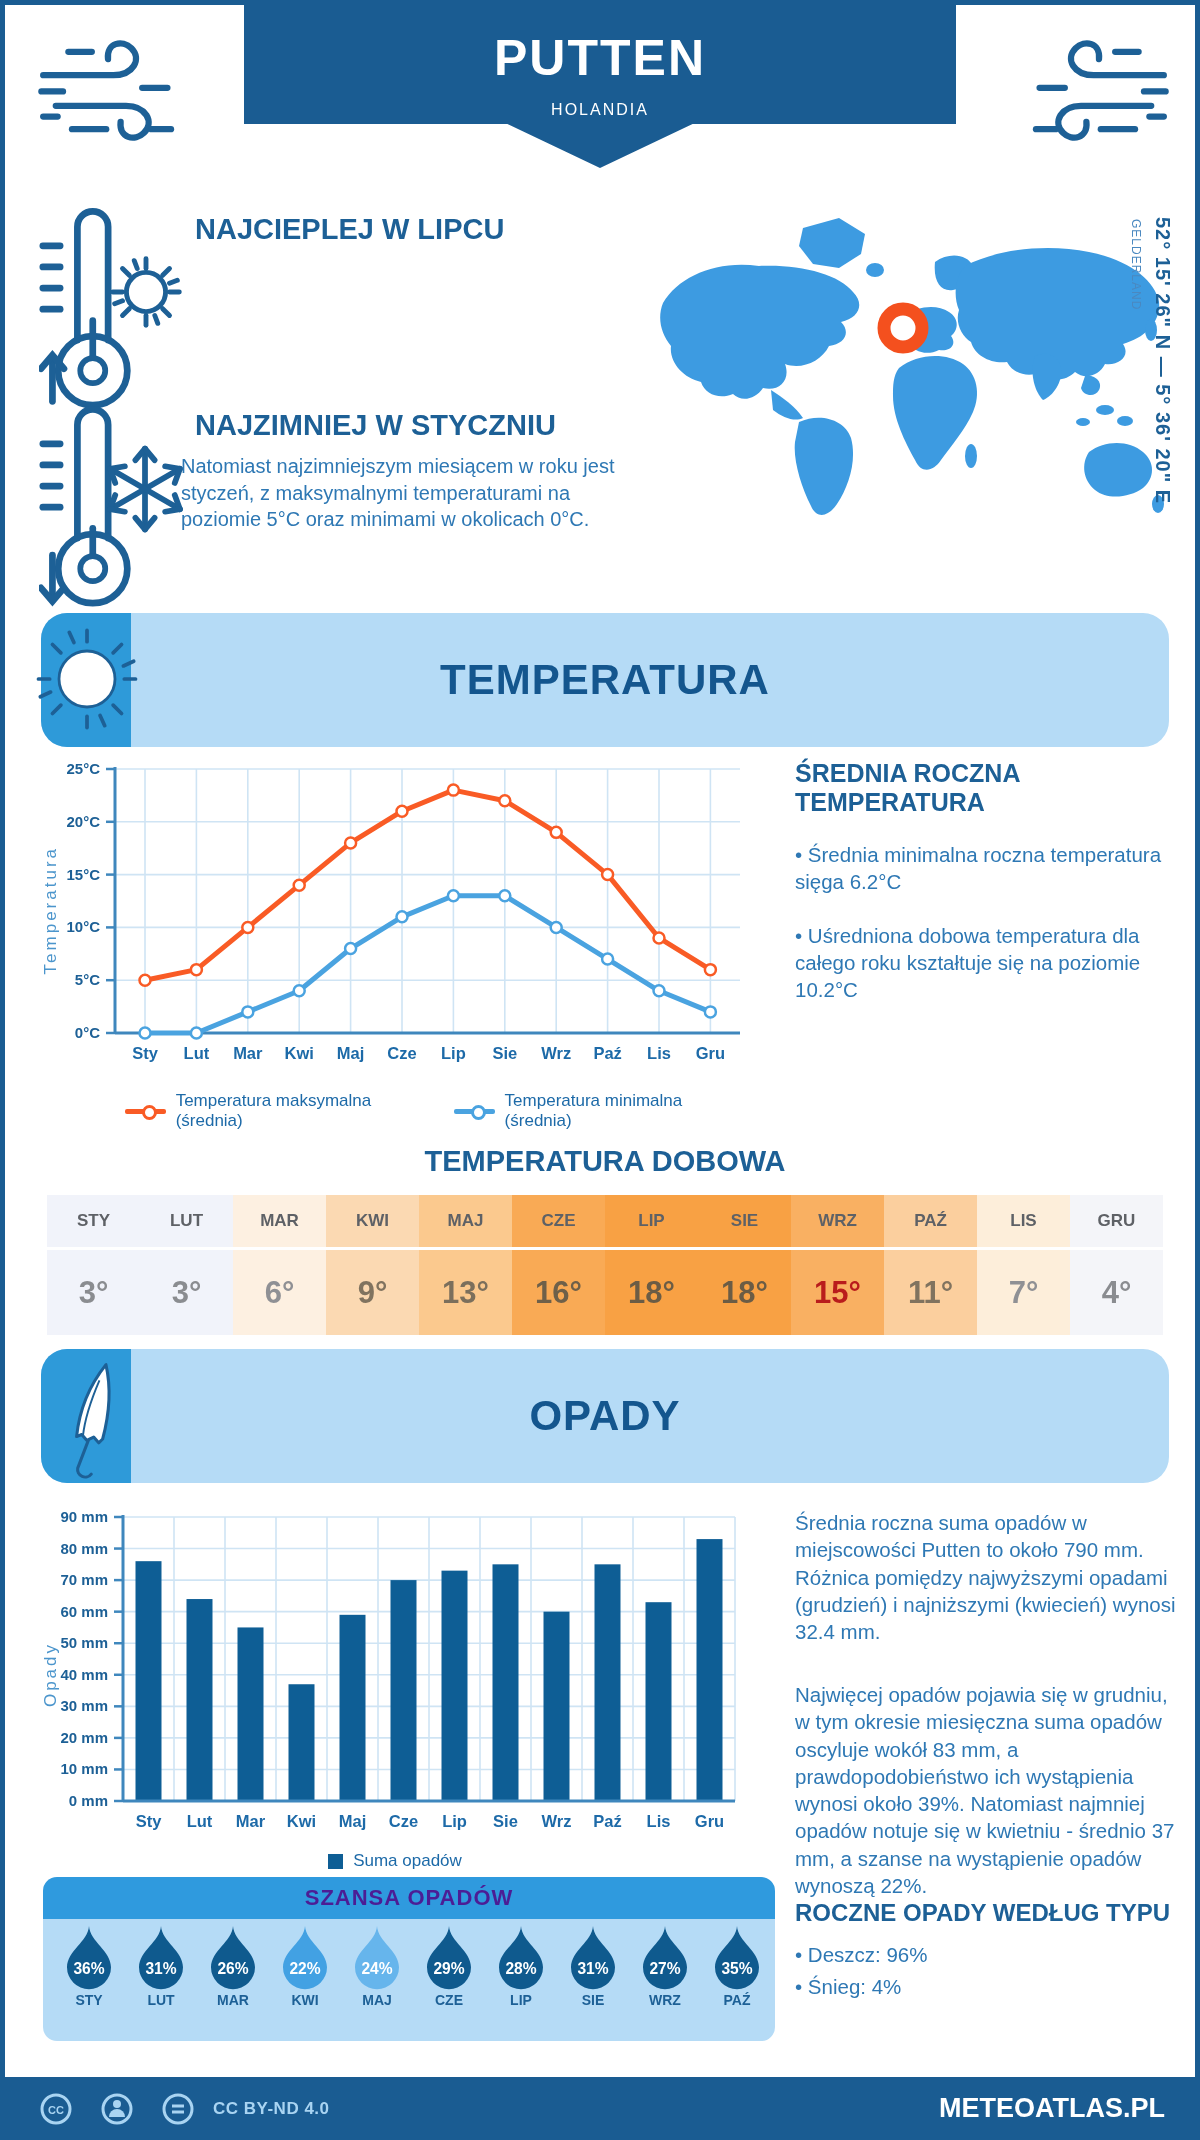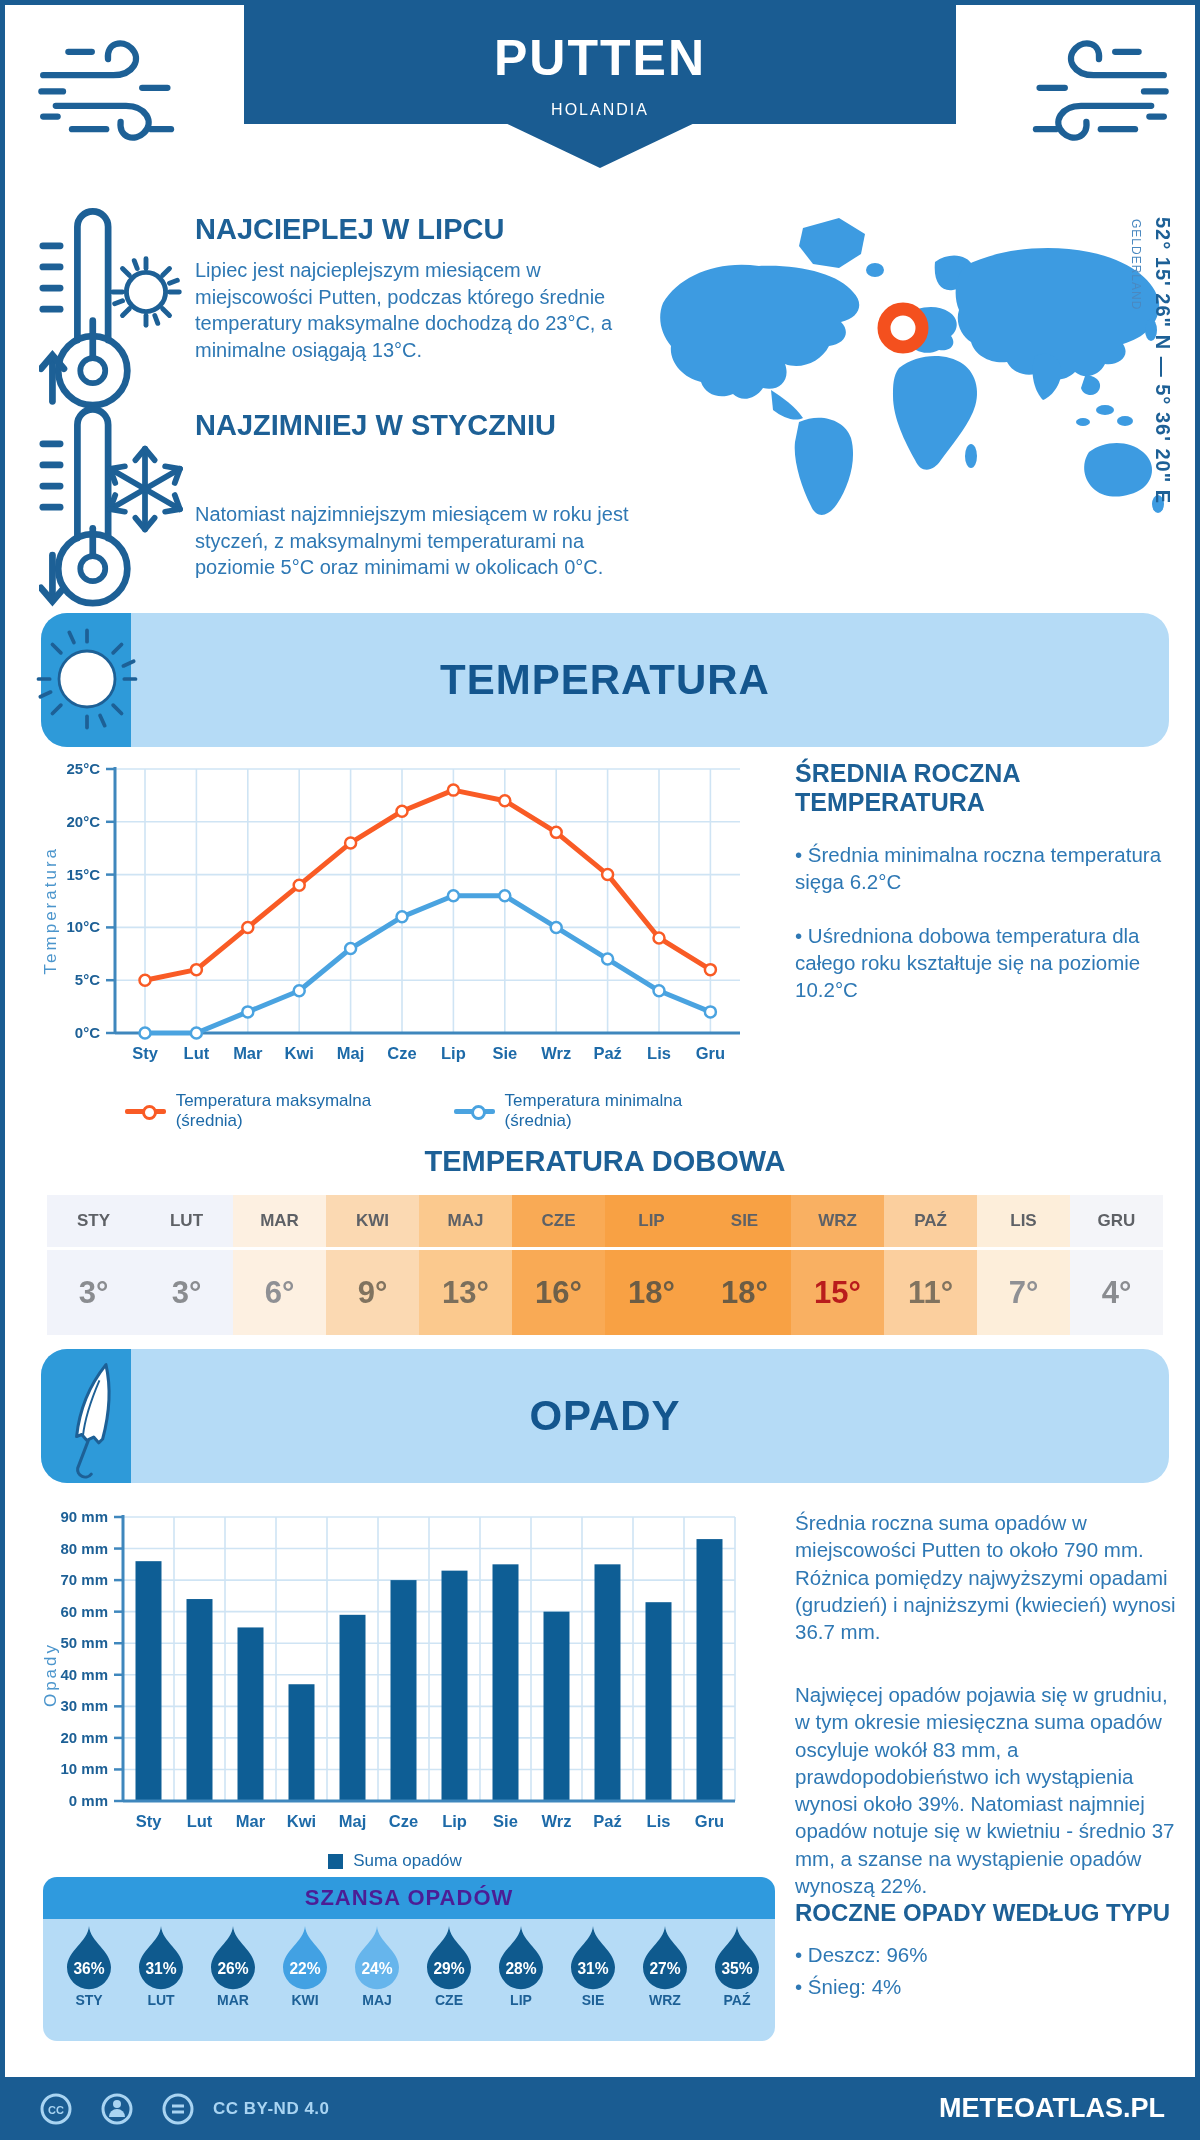--- a/index.html
+++ b/index.html
@@ -15,21 +15,21 @@
   #header-subtitle{left:0;top:96px;width:100%;text-align:center;color:#fff;
     font-size:16px;letter-spacing:2px;}
   #wind-left{left:30px;top:18px;}
   #wind-right{left:1012px;top:18px;transform:scaleX(-1);}
   
   .sec-heading{font-size:29px;font-weight:bold;color:#1d6096;}
   .sec-text{font-size:20px;color:#2e78b4;line-height:1.33;}
   #warm-heading{left:190px;top:208px;}
   #warm-text{left:190px;top:252px;width:434px;}
   #cold-heading{left:190px;top:404px;}
-  #cold-text{left:190px;top:448px;width:452px;margin-top:48px;}
+  #cold-text{left:176px;top:448px;width:452px;}
   #thermo-warm{left:34px;top:198px;}
   #sun-small{left:94px;top:240px;}
   #thermo-cold{left:34px;top:396px;}
   #snowflake{left:92px;top:436px;}
   
   #map{left:648px;top:203px;}
   .vtext{writing-mode:vertical-rl;}
   #coords-vtext{left:1146px;top:212px;height:320px;font-size:20px;font-weight:bold;
     color:#1d6096;letter-spacing:1px;}
   #region-vtext{left:1124px;top:214px;height:200px;font-size:12px;color:#4a88c0;
@@ -155,21 +155,20 @@
         <path d="M65,65 L72,72"></path>
         <path d="M72,24 L65,31"></path>
         <path d="M31,65 L24,72"></path>
       <path d="M36,16 L39,24"></path>
         <path d="M57,72 L60,80"></path>
         <path d="M16,60 L24,57"></path>
         <path d="M72,39 L80,36"></path>
     </g>
   </svg>
   <div class="abs sec-heading" id="warm-heading">NAJCIEPLEJ W LIPCU</div>
-  <div class="abs sec-text" id="warm-text">Lipiec jest najcieplejszym miesiącem w miejscowości Putten, podczas którego średnie temperatury maksymalne dochodzą do 23°C, a minimalne osiągają 13°C.</div>
 
   <svg class="abs" id="thermo-cold" width="96" height="222" viewBox="0 0 100 230">
     <g stroke="#1d6096" stroke-width="7" fill="none" stroke-linecap="round">
       <path d="M4,44 H22"></path>
         <path d="M4,66 H22"></path>
         <path d="M4,88 H22"></path>
         <path d="M4,110 H22"></path>
       <path d="M40,142 V24 a16,16 0 0 1 32,0 V142"></path>
       <circle cx="56" cy="174" r="36"></circle>
       <path d="M56,132 V158"></path>
@@ -503,21 +502,21 @@
   <div class="abs ylabel" id="precip-ylabel">
       <span>Opady</span>
     </div>
   <div class="abs legend-row" id="precip-legend">
     <span class="leg-item">
       <span class="leg-sq" id="leg-sq-sum" style="background: rgb(14, 94, 149);"></span>
       <span>Suma opadów</span>
     </span>
   </div>
 
-  <div class="abs ptext" id="precip-text1">Średnia roczna suma opadów w miejscowości Putten to około 790 mm. Różnica pomiędzy najwyższymi opadami (grudzień) i najniższymi (kwiecień) wynosi 36.7 mm.</div>
+  <div class="abs ptext" id="precip-text1">Średnia roczna suma opadów w miejscowości Putten to około 790 mm. Różnica pomiędzy najwyższymi opadami (grudzień) i najniższymi (kwiecień) wynosi 32.4 mm.</div>
   <div class="abs ptext" id="precip-text2">Najwięcej opadów pojawia się w grudniu, w tym okresie miesięczna suma opadów oscyluje wokół 83 mm, a prawdopodobieństwo ich wystąpienia wynosi około 39%. Natomiast najmniej opadów notuje się w kwietniu - średnio 37 mm, a szanse na wystąpienie opadów wynoszą 22%.</div>
   <div class="abs sec-heading" id="roczne-heading">ROCZNE OPADY WEDŁUG TYPU</div>
   <div class="abs" id="roczne-bullets">
     <div>• Deszcz: 96%</div>
     <div>• Śnieg: 4%</div>
   </div>
 
   <div class="abs" id="szansa-panel">
     <div id="szansa-header">SZANSA OPADÓW</div>
     <div id="drops-row">

